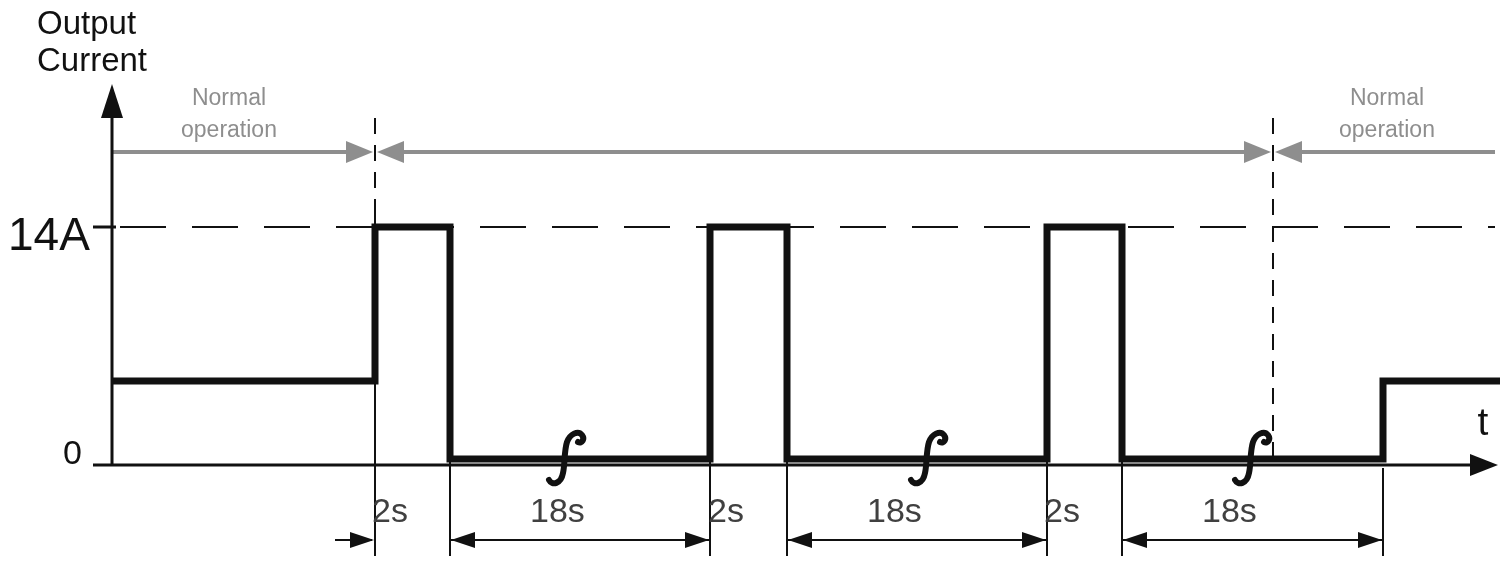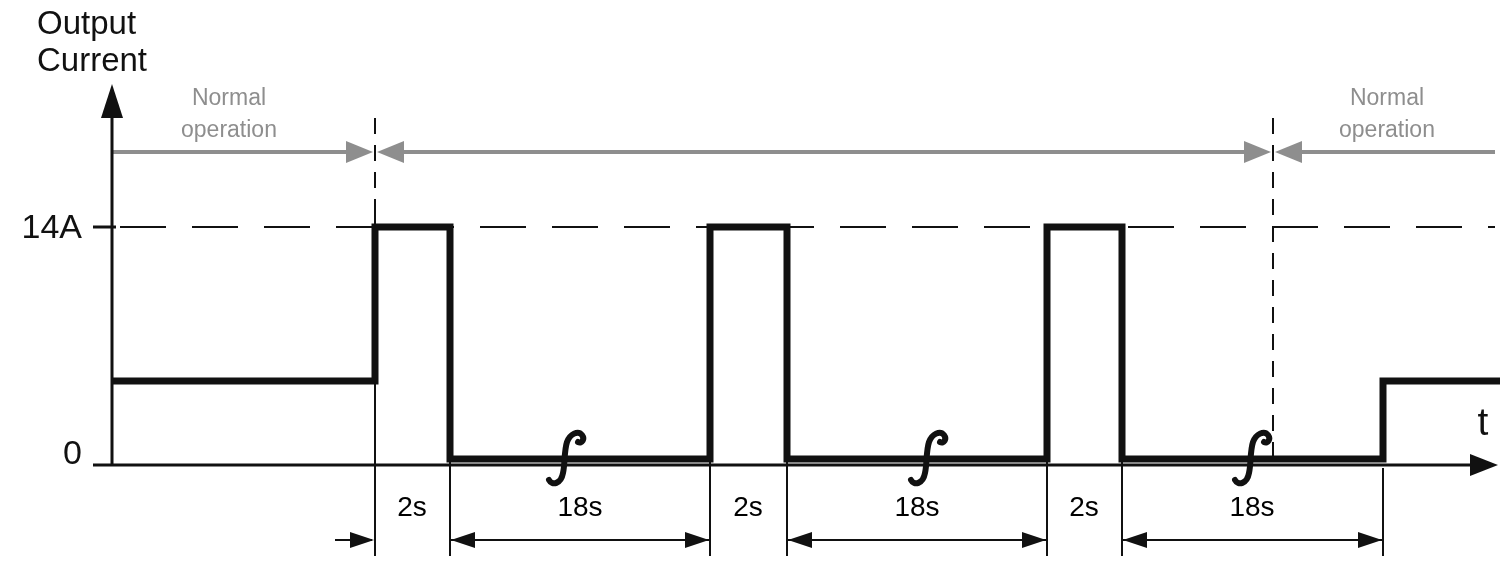--- a/index.html
+++ b/index.html
@@ -7,28 +7,28 @@
     position: relative;
     width: 1500px;
     height: 565px;
     background: #ffffff;
     font-family: "Liberation Sans", sans-serif;
     overflow: hidden;
   }
   #plot-svg { position: absolute; left: 0; top: 0; }
   .lbl { position: absolute; color: #111111; white-space: pre-line; }
   .y-title { left: 6px; top: 4px; font-size: 33px; line-height: 37px; letter-spacing: 0px; margin-left: 31px; }
-  .tick-14a { left: 8px; top: 207px; width: 74px; text-align: right; font-size: 34px; }
+  .tick-14a { left: 8px; top: 207px; width: 74px; text-align: right; font-size: 46px; }
   .tick-0   { left: 28px; top: 433px; width: 54px; text-align: right; font-size: 34px; }
   .x-title  { left: 1462px; top: 400px; width: 42px; font-size: 39px; text-align: center; }
   .phase { position: absolute; color: #8e8e8e; font-size: 23px; line-height: 32px; text-align: center; white-space: pre-line; }
   .phase-left  { left: 104px;  top: 81px; width: 250px; }
   .phase-mid   { left: 607px;  top: 95px; width: 300px; }
   .phase-right { left: 1262px; top: 81px; width: 250px; }
-  .dur { position: absolute; top: 491px; height: 44px; font-size: 28px; color: #000000; text-align: center; }
+  .dur { position: absolute; top: 491px; height: 44px; font-size: 34px; color: #404040; }
   .dur-1 { left: 372px;  width: 80px; }
   .dur-2 { left: 530px;  width: 100px; }
   .dur-3 { left: 708px;  width: 80px; }
   .dur-4 { left: 867px;  width: 100px; }
   .dur-5 { left: 1044px; width: 80px; }
   .dur-6 { left: 1202px; width: 100px; }
 </style>
 </head>
 <body>
 

